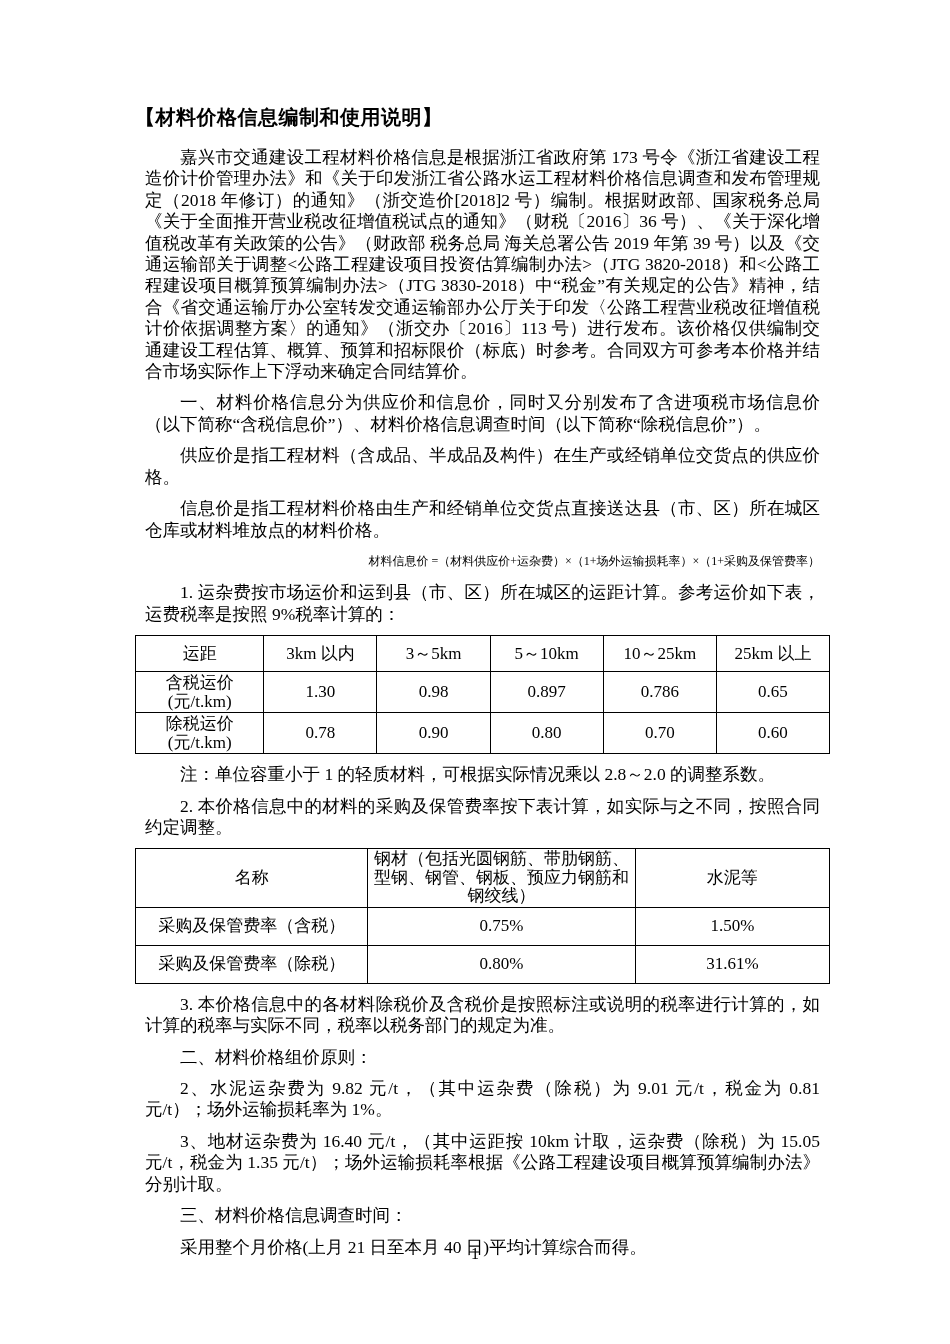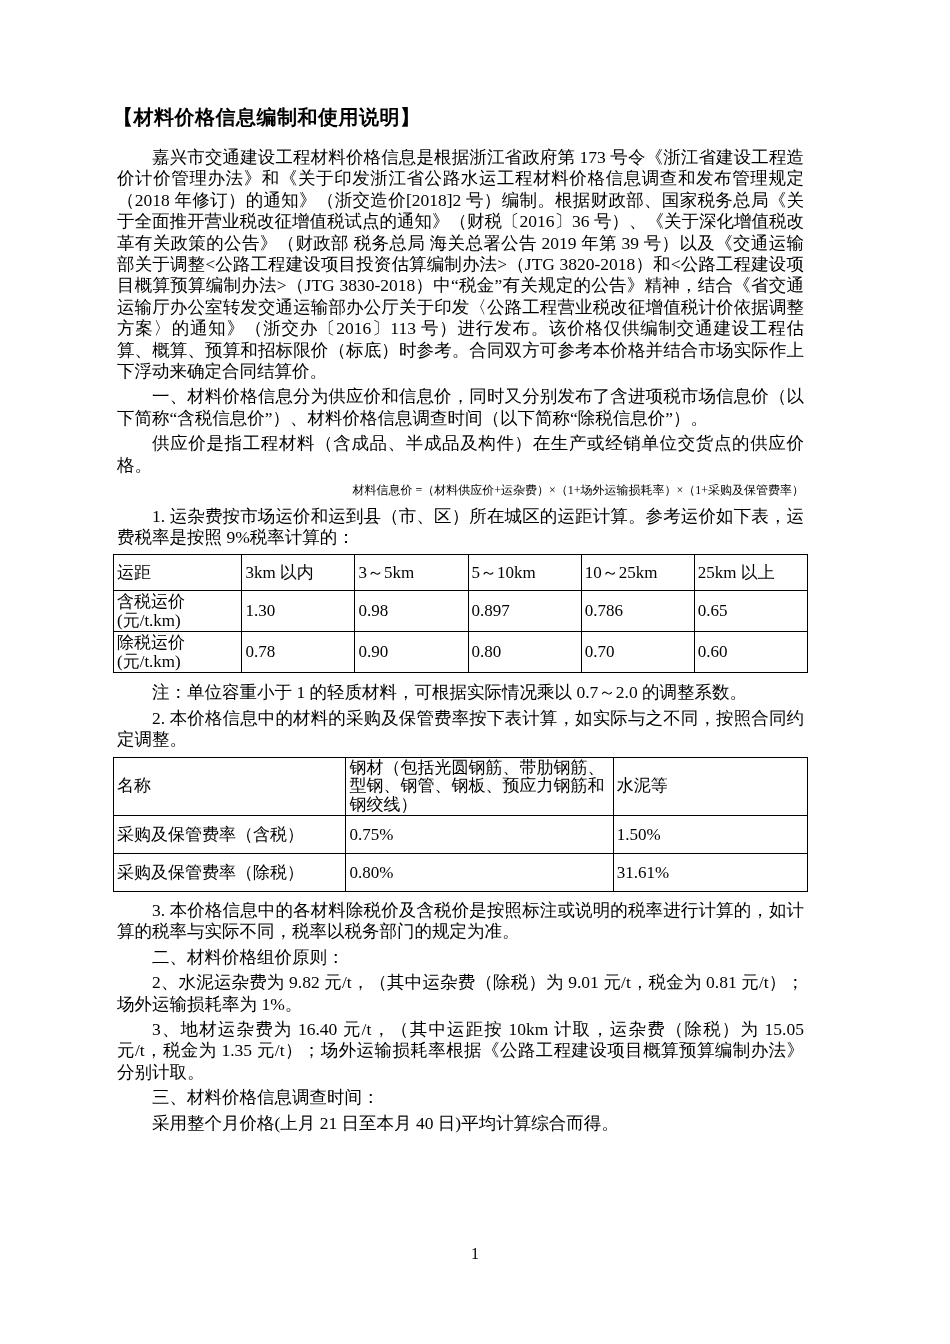--- a/index.html
+++ b/index.html
@@ -8,50 +8,51 @@
     position: relative;
     width: 950px;
     height: 1344px;
     background: #ffffff;
     color: #000000;
     font-family: "Liberation Serif", "DejaVu Serif", serif;
     overflow: hidden;
   }
   .content {
     position: absolute;
-    left: 113px;
+    left: 135px;
     top: 104px;
     width: 695px;
     font-size: 17.5px;
     line-height: 21.4px;
   }
   .doc-title {
     font-size: 20px;
     font-weight: 700;
     line-height: 26px;
     margin: 0 0 17px 0;
     letter-spacing: 0.5px;
   }
   .para {
-    margin: 4px;
+    margin: 10px;
     text-align: justify;
     text-indent: 2em;
   }
   .formula {
     white-space: nowrap;
     font-size: 12px;
     text-align: right;
   }
   table.tbl {
     border-collapse: collapse;
     width: 100%;
     table-layout: fixed;
   }
   .tbl td {
     border: 1px solid #000;
+    text-align: center;
     vertical-align: middle;
     padding: 1px 3px;
     font-size: 17px;
     line-height: 20px;
   }
   .tbl1 { margin: 6px 0 9px 0; }
   .tbl1 tr.hdr td { height: 36px; }
   .tbl1 tr.data td { height: 40px; }
   .cell-stack { line-height: 19px; }
   .tbl2 { margin: 6px 0 8px 0; }
@@ -71,20 +72,21 @@
 <body>
 
 <div class="page">
   <div class="content">
 
     <h1 class="doc-title">【材料价格信息编制和使用说明】</h1>
 
     <p class="para">嘉兴市交通建设工程材料价格信息是根据浙江省政府第 173 号令《浙江省建设工程造价计价管理办法》和《关于印发浙江省公路水运工程材料价格信息调查和发布管理规定（2018 年修订）的通知》（浙交造价[2018]2 号）编制。根据财政部、国家税务总局《关于全面推开营业税改征增值税试点的通知》（财税〔2016〕36 号）、《关于深化增值税改革有关政策的公告》（财政部 税务总局 海关总署公告 2019 年第 39 号）以及《交通运输部关于调整&lt;公路工程建设项目投资估算编制办法&gt;（JTG 3820-2018）和&lt;公路工程建设项目概算预算编制办法&gt;（JTG 3830-2018）中“税金”有关规定的公告》精神，结合《省交通运输厅办公室转发交通运输部办公厅关于印发〈公路工程营业税改征增值税计价依据调整方案〉的通知》（浙交办〔2016〕113 号）进行发布。该价格仅供编制交通建设工程估算、概算、预算和招标限价（标底）时参考。合同双方可参考本价格并结合市场实际作上下浮动来确定合同结算价。</p>
     <p class="para">一、材料价格信息分为供应价和信息价，同时又分别发布了含进项税市场信息价（以下简称“含税信息价”）、材料价格信息调查时间（以下简称“除税信息价”）。</p>
     <p class="para">供应价是指工程材料（含成品、半成品及构件）在生产或经销单位交货点的供应价格。</p>
+    <p class="para">信息价是指工程材料价格由生产和经销单位交货点直接送达县（市、区）所在城区仓库或材料堆放点的材料价格。</p>
     <p class="para formula">材料信息价 =（材料供应价+运杂费）×（1+场外运输损耗率）×（1+采购及保管费率）</p>
     <p class="para">1. 运杂费按市场运价和运到县（市、区）所在城区的运距计算。参考运价如下表，运费税率是按照 9%税率计算的：</p>
 
     <table class="tbl tbl1">
       <colgroup>
         <col style="width:18.5%">
           <col style="width:16.3%">
           <col style="width:16.3%">
         <col style="width:16.3%">
           <col style="width:16.3%">
@@ -117,21 +119,21 @@
           </td>
           <td>0.78</td>
           <td>0.90</td>
           <td>0.80</td>
           <td>0.70</td>
           <td>0.60</td>
         </tr>
       </tbody>
     </table>
 
-    <p class="para">注：单位容重小于 1 的轻质材料，可根据实际情况乘以 0.7～2.0 的调整系数。</p>
+    <p class="para">注：单位容重小于 1 的轻质材料，可根据实际情况乘以 2.8～2.0 的调整系数。</p>
     <p class="para">2. 本价格信息中的材料的采购及保管费率按下表计算，如实际与之不同，按照合同约定调整。</p>
 
     <table class="tbl tbl2">
       <colgroup>
         <col style="width:33.5%">
           <col style="width:38.5%">
           <col style="width:28%">
       </colgroup>
       <tbody>
         <tr class="hdr">

